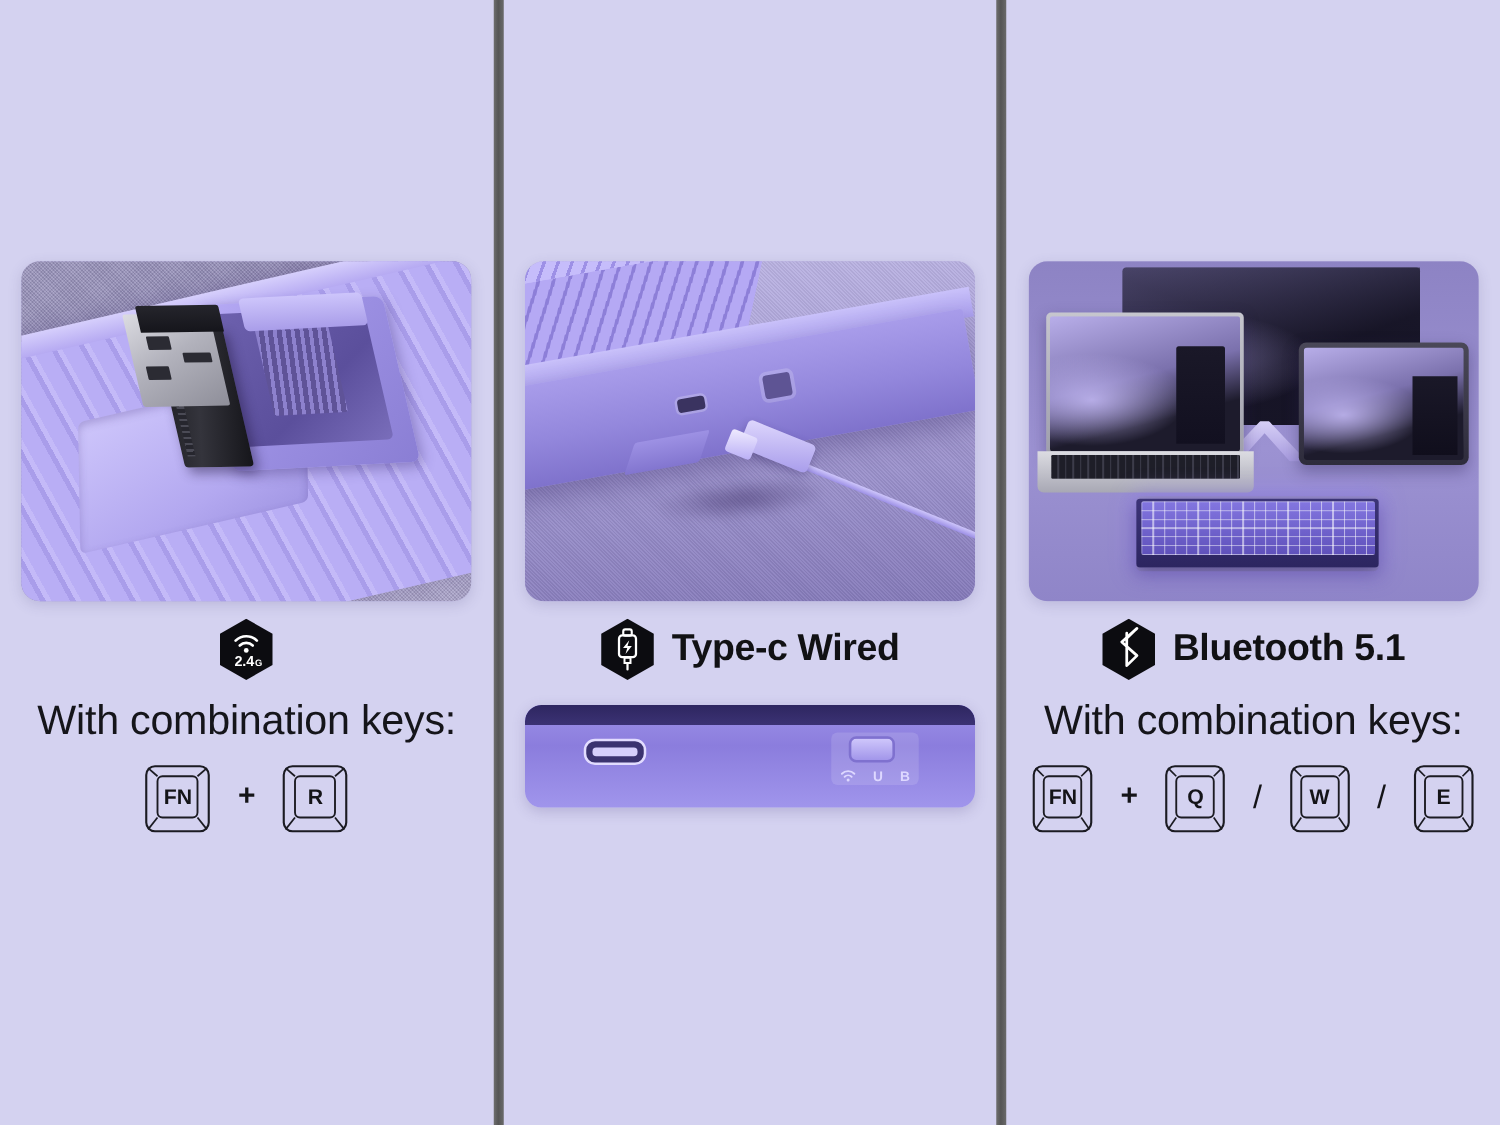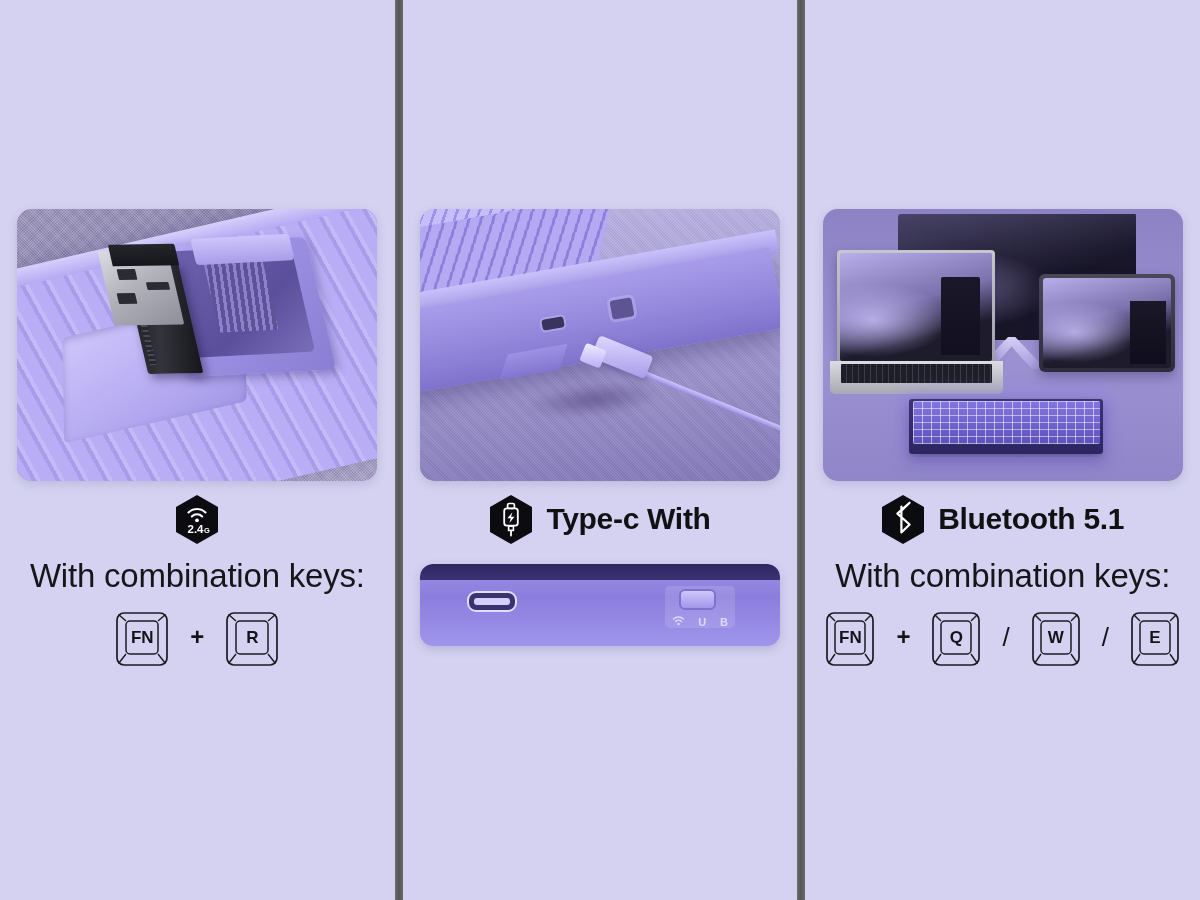--- a/index.html
+++ b/index.html
@@ -469,21 +469,21 @@
       <span class="hexicon">
         <svg viewBox="0 0 44 49" width="44" height="49">
           <polygon points="22,0 43,12 43,37 22,49 1,37 1,12" fill="#0c0c10"></polygon>
           <rect x="18.6" y="8.5" width="6.8" height="5" rx="1.6" fill="none" stroke="#ffffff" stroke-width="1.7"></rect>
           <rect x="15.2" y="13.3" width="13.6" height="17.4" rx="2.6" fill="none" stroke="#ffffff" stroke-width="1.8"></rect>
           <path d="M23.4 17.2l-5 6.1h3.4l-1.4 4.8 5.1-6.3h-3.5z" fill="#ffffff"></path>
           <rect x="19.6" y="31.2" width="4.8" height="4.2" fill="none" stroke="#ffffff" stroke-width="1.6"></rect>
           <line x1="22" y1="35.6" x2="22" y2="40.5" stroke="#ffffff" stroke-width="1.8" stroke-linecap="round"></line>
         </svg>
       </span>
-      <span class="feature-title">Type-c With</span>
+      <span class="feature-title">Type-c Wired</span>
     </div>
 
     <div class="strip">
       <div class="strip-top"></div>
       <div class="strip-port"></div>
       <div class="strip-swwell"></div>
       <div class="strip-sw"></div>
       <div class="strip-icons">
         <span>
           <svg width="13" height="11" viewBox="0 0 13 11">

